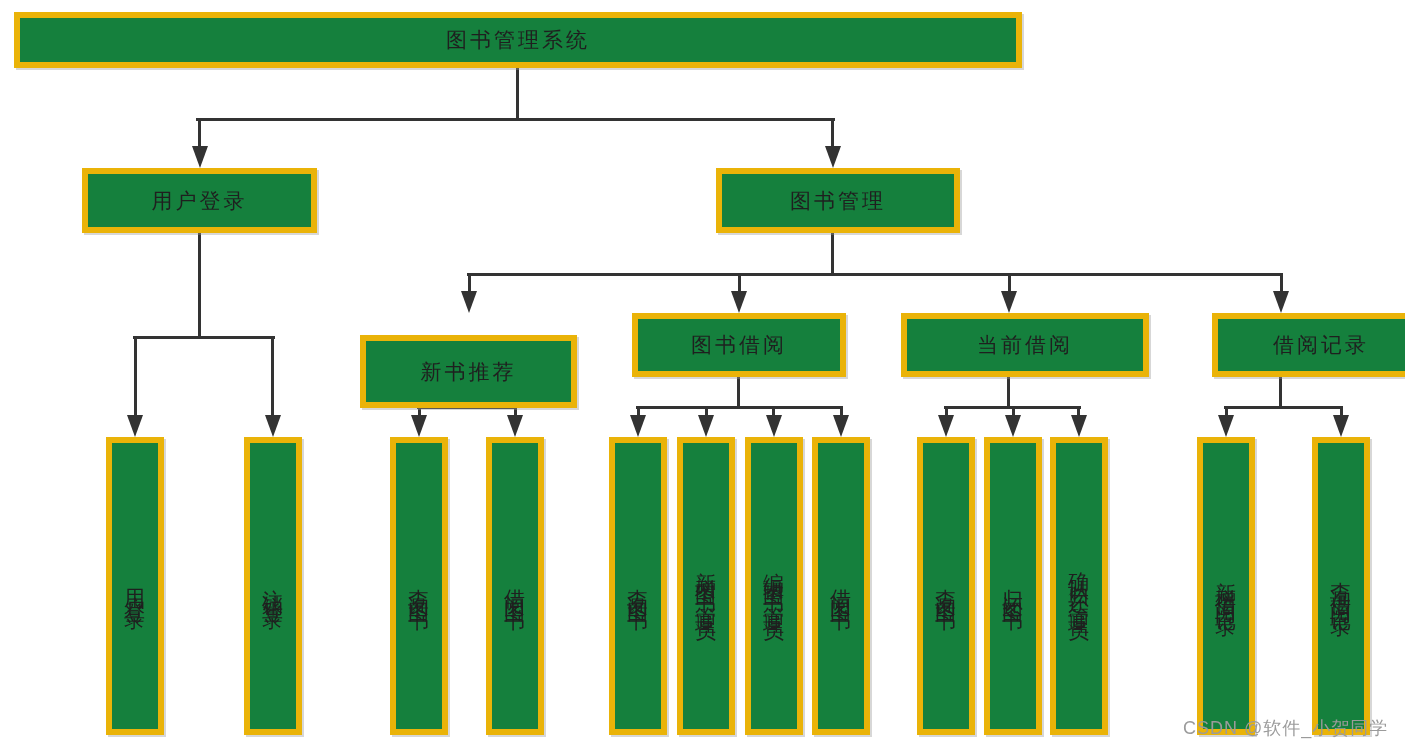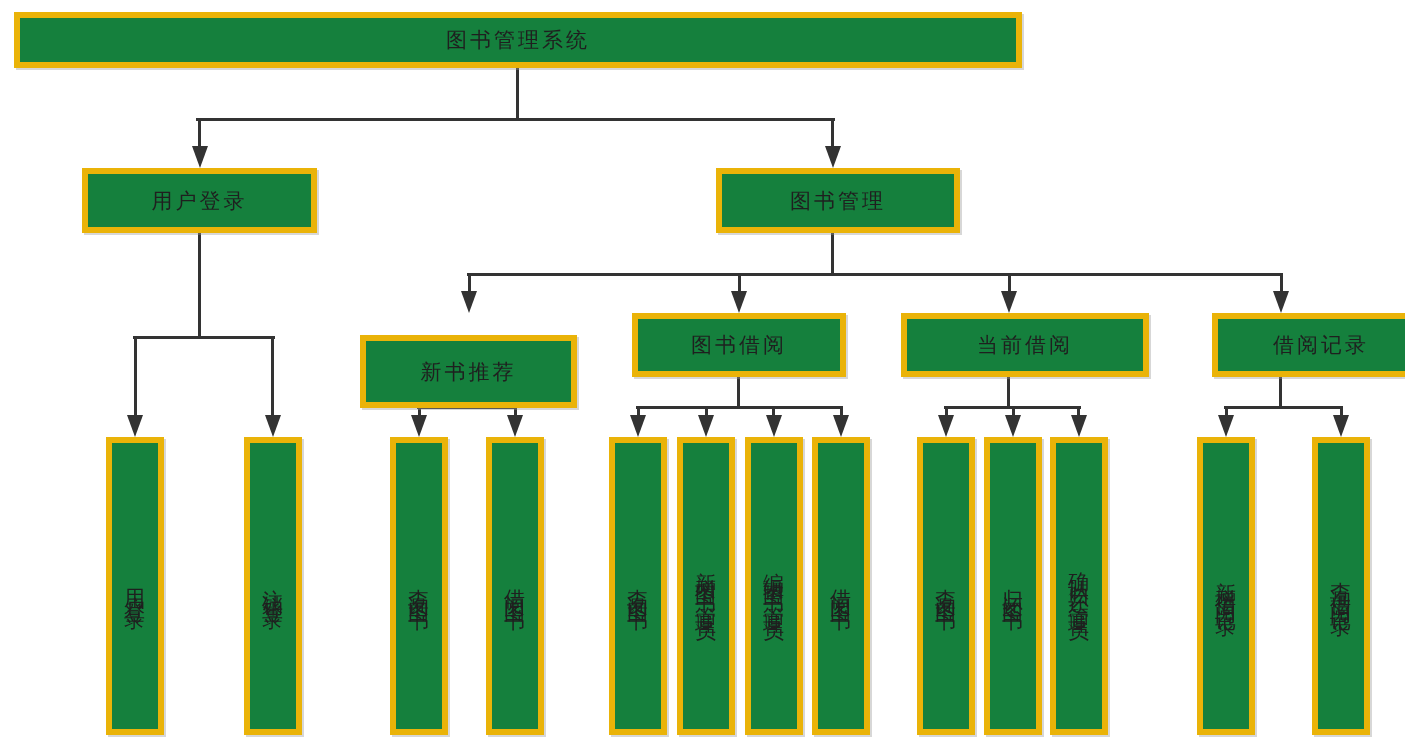--- a/index.html
+++ b/index.html
@@ -137,14 +137,15 @@
   <div class="b vb" style="left:745px;top:437px;width:58px;height:298px;">编辑图书（管理员）</div>
   <div class="b vb" style="left:812px;top:437px;width:58px;height:298px;">借阅图书</div>
 
   <div class="b vb" style="left:917px;top:437px;width:58px;height:298px;">查询图书</div>
   <div class="b vb" style="left:984px;top:437px;width:58px;height:298px;">归还图书</div>
   <div class="b vb" style="left:1050px;top:437px;width:58px;height:298px;">确认归还（管理员）</div>
 
   <div class="b vb" style="left:1197px;top:437px;width:58px;height:298px;">新增借阅记录</div>
   <div class="b vb" style="left:1312px;top:437px;width:58px;height:298px;">查询借阅记录</div>
 
+  <div class="watermark">CSDN @软件_小贺同学</div>
 
 </div>
 
 </body></html>

